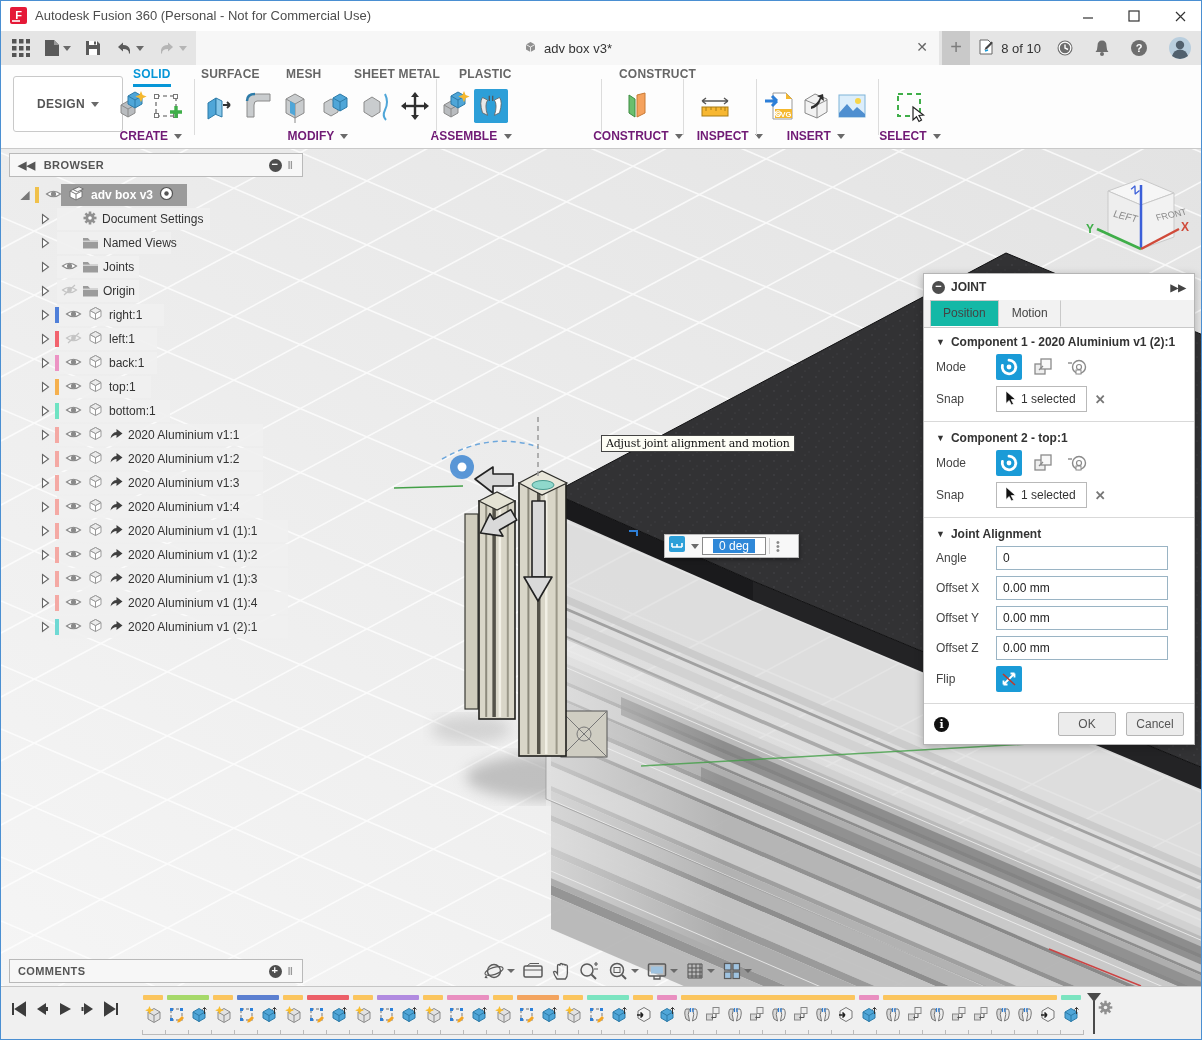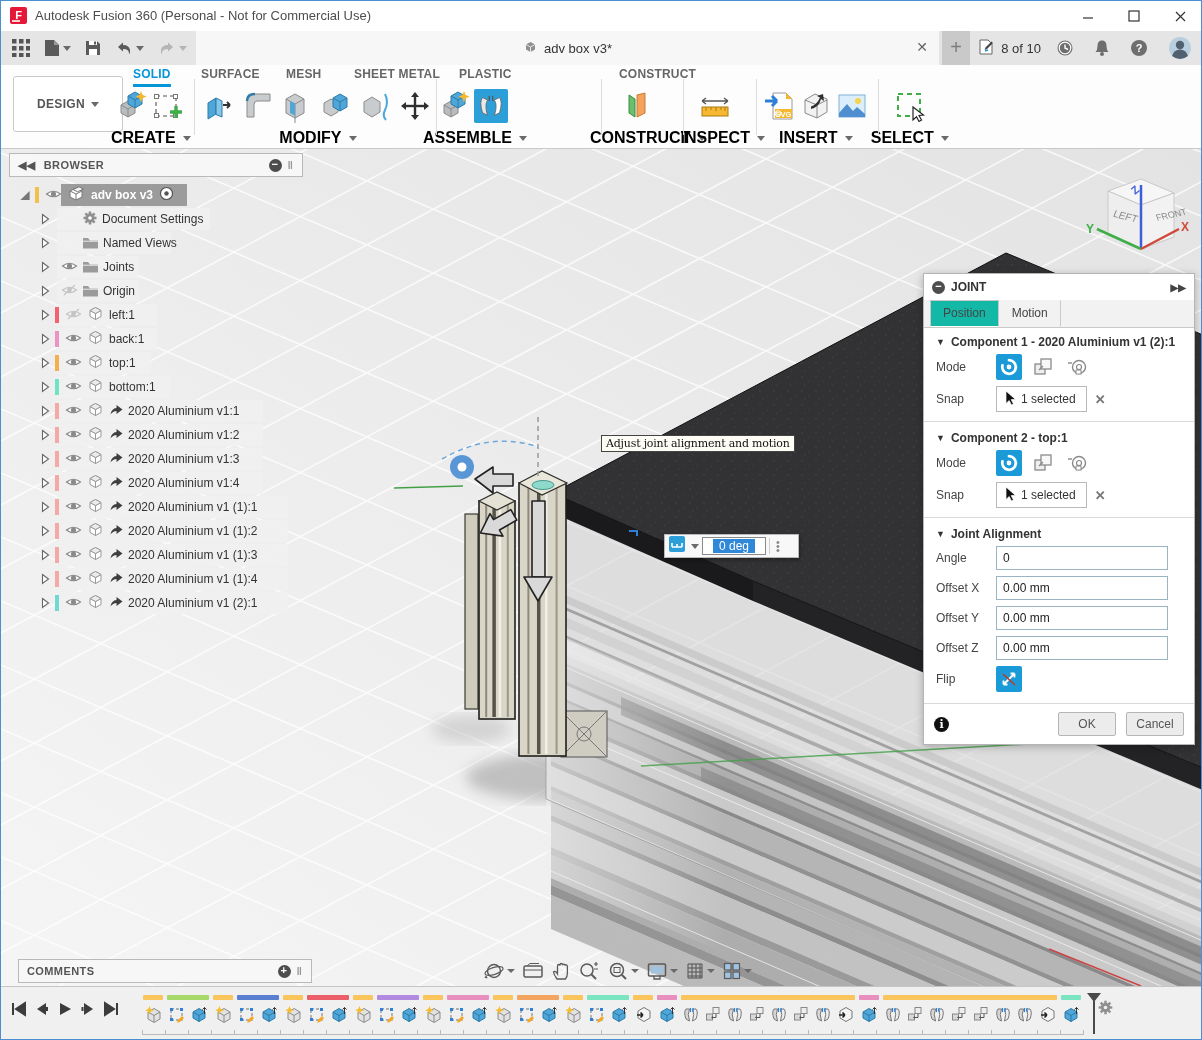--- a/index.html
+++ b/index.html
@@ -18,21 +18,21 @@
 .caret.dis{border-top-color:#b5b5b5;}
 .doc-tab { position:absolute; left:195px; top:0; width:743px; height:34px; background:#f7f7f7; display:flex; align-items:center; justify-content:center; font-size:13px; color:#333; }
 .doc-tab .tab-close { position:absolute; right:8px; top:8px; width:18px; height:18px; color:#666; font-size:14px; text-align:center; line-height:17px;}
 .newtab { position:absolute; left:941px; top:0px; width:28px; height:34px; background:#c9c9c9; color:#7c7c7c; font-size:20px; text-align:center; line-height:32px; }
 .appbar .right-icons { position:absolute; right:6px; top:0; height:34px; display:flex; align-items:center; gap:10px; }
 .jobstatus { display:flex; align-items:center; gap:5px; font-size:13px; color:#333; }
 .ribbon { position:absolute; left:0; top:64px; width:1202px; height:84px; background:#fdfdfd; border-bottom:1px solid #c9c9c9; }
 .design-btn { position:absolute; left:12px; top:11px; width:110px; height:56px; background:#fff; border:1px solid #c9c9c9; border-radius:3px; display:flex; align-items:center; justify-content:center; font-size:12px; font-weight:bold; color:#555; letter-spacing:.3px; }
 .rtab { position:absolute; top:2px; height:20px; font-size:12px; font-weight:bold; color:#666; letter-spacing:.2px; }
 .rtab.active { color:#0696d7; border-bottom:3px solid #0696d7; }
-.rgroup-label { position:absolute; top:64px; font-size:16px; font-weight:bold; color:#000000; white-space:nowrap; }
+.rgroup-label { position:absolute; top:64px; font-size:12px; font-weight:bold; color:#701a75; white-space:nowrap; }
 .rgroup-label .caret{display:inline-block;vertical-align:middle;}
 .ricon { position:absolute; top:24px; width:34px; height:34px; display:flex; align-items:center; justify-content:center; }
 .rsep { position:absolute; top:14px; width:1px; height:56px; background:#dcdcdc; }
 .viewport { position:absolute; left:0; top:148px; width:1202px; height:837px; background:#e9e9e9; overflow:hidden; }
 .panel-hdr { background:#f7f7f7; border:1px solid #b9b9b9; height:24px; display:flex; align-items:center; font-size:11px; font-weight:bold; color:#555; letter-spacing:.4px; padding:0 8px; }
 .browser { position:absolute; left:8px; top:4px; width:294px; }
 .browser-hdr-icons { margin-left:auto; display:flex; align-items:center; gap:6px;}
 .grip { color:#999; font-size:11px; letter-spacing:1px;}
 .dot-circle { width:13px; height:13px; border-radius:50%; background:#4d4d4d; color:#fff; font-size:11px; line-height:11px; text-align:center;}
 .tree { margin-top:6px; }
@@ -50,21 +50,21 @@
 .jrow { display:flex; align-items:center; padding:3px 12px; gap:8px;}
 .jlabel { width:52px; color:#444; }
 .modebtn { width:26px; height:26px; border-radius:2px; display:flex; align-items:center; justify-content:center; }
 .modebtn.active { background:#1a9bd7; }
 .snapbtn { height:26px; border:1px solid #b9b9b9; background:#fff; display:flex; align-items:center; padding:0 10px 0 6px; gap:4px; }
 .jdiv { border-top:1px solid #d9d9d9; margin:6px 0 2px; }
 .jinput { width:172px; height:24px; border:1px solid #9ab4c4; background:#fff; font-size:12px; padding:0 6px; display:flex; align-items:center; color:#222;}
 .jfoot { border-top:1px solid #d9d9d9; margin-top:8px; padding:8px 10px; display:flex; align-items:center; }
 .jbtn { width:58px; height:24px; background:#ececec; border:1px solid #b5b5b5; border-radius:2px; font-size:12px; color:#555; display:flex; align-items:center; justify-content:center; }
 .infoi { width:15px; height:15px; border-radius:50%; background:#111; color:#fff; font-size:11px; font-weight:bold; text-align:center; line-height:15px; font-family:"DejaVu Serif",serif;}
-.comments { position:absolute; left:17px; top:810px; width:294px; }
+.comments { position:absolute; left:8px; top:810px; width:294px; }
 .navbar { position:absolute; left:482px; top:812px; display:flex; align-items:center; gap:7px; }
 .navbtn { display:flex; align-items:center; }
 .tooltip { position:absolute; left:600px; top:286px; border:1px solid #444; background:#fdfdf5; font-family:"DejaVu Serif",serif; font-size:11px; color:#111; padding:1px 4px; letter-spacing:-0.2px; }
 .angle-pop { position:absolute; left:663px; top:385px; width:135px; height:24px; background:#f8f8f8; border:1px solid #b9b9b9; box-shadow:1px 2px 4px rgba(0,0,0,.3); display:flex; align-items:center; padding:0 4px; gap:3px;}
 .angle-input { width:64px; height:18px; border:1px solid #8a8a8a; background:#fff; display:flex; align-items:center; justify-content:center; }
 .angle-input span { background:#2f88d8; color:#fff; font-size:12px; padding:0 6px; }
 .vdots { color:#888; font-size:11px; line-height:4px; text-align:center; width:10px;}
 .timeline { position:absolute; left:0; top:985px; width:1202px; height:55px; background:#f0f0f0; border-top:1px solid #c5c5c5; }
 .transport { position:absolute; left:10px; top:14px; display:flex; gap:7px; align-items:center;}
 .tseg { position:absolute; top:8px; }
@@ -299,21 +299,21 @@
         </svg>
       </div>
       <div class="rgroup-label" style="left:589px;width:96px;text-align:center;">CONSTRUCT <span class="caret"></span></div>
       <div class="ricon" style="left:697px">
         <svg width="34" height="34" viewBox="0 0 34 34">
           <path d="M4 12 h26 m-26 0 l4-3 m-4 3 l4 3 M30 12 l-4-3 m4 3 l-4 3" stroke="#555" stroke-width="1.4" fill="none"></path>
           <rect x="4" y="18" width="26" height="9" fill="#f7b731" stroke="#a97c14"></rect>
           <path d="M8 18 v4 M13 18 v3 M18 18 v4 M23 18 v3 M27 18 v4" stroke="#a97c14"></path>
         </svg>
       </div>
-      <div class="rgroup-label" style="left:666px;width:96px;text-align:center;margin-left:8px;">INSPECT <span class="caret"></span></div>
+      <div class="rgroup-label" style="left:666px;width:96px;text-align:right;">INSPECT <span class="caret"></span></div>
       <div class="ricon" style="left:762px">
         <svg width="34" height="34" viewBox="0 0 34 34">
           <path d="M10 4 h13 l6 6 v20 h-19 Z" fill="#fff" stroke="#999"></path>
           <path d="M23 4 l6 6 h-6 Z" fill="#f5b82e"></path>
           <path d="M2 12 h12 m0 0 l-5-5 m5 5 l-5 5" stroke="#2d7fd8" stroke-width="3" fill="none"></path>
           <rect x="12" y="20" width="17" height="9" fill="#f5b82e"></rect>
           <text x="20.5" y="27.5" font-size="7.5" font-weight="bold" fill="#fff" text-anchor="middle" font-family="Liberation Sans">SVG</text>
           <circle cx="15" cy="24.5" r="2.8" fill="none" stroke="#fff" stroke-width="1"></circle>
         </svg>
       </div>
@@ -626,20 +626,39 @@
               <path d="M3 12 L14 2" stroke="#c4c4c4" stroke-width="1.2"></path>
             </svg></span>
           <span style="position:relative;margin-right:4px;"><svg width="17" height="14" viewBox="0 0 17 14">
               <path d="M1 3.5 h5.5 l1.5 2 h8 v8 h-15 Z" fill="#9b9b9b"></path>
               <path d="M1 3 h5 v1.5 h-5 Z" fill="#9b9b9b"></path>
               <path d="M1 6.2 h15" stroke="#fff" stroke-width=".8"></path>
             </svg></span>
           <span style="position:relative;">Origin</span>
         </div>
         <div class="trow">
+          <div class="chip" style="left:48px;width:106.80000000000001px;"></div>
+          <span class="tri" style="margin-left:30px;position:relative;">
+            <svg width="9" height="12" viewBox="0 0 9 12">
+              <path d="M1.5 1.5 L7.5 6 L1.5 10.5 Z" fill="#fff" stroke="#666" stroke-width="1.1"></path>
+            </svg>
+          </span>
+          <span class="cbar" style="background:#4f7fd9;position:relative;margin-left:4px;"></span>
+          <span style="position:relative;margin-right:4px;"><svg width="17" height="14" viewBox="0 0 17 14">
+              <path d="M1.5 7 Q8.5 1.5 15.5 7 Q8.5 12.5 1.5 7 Z" fill="#fff" stroke="#8a8a8a" stroke-width="1.2"></path>
+              <circle cx="8.5" cy="7" r="2.6" fill="#8a8a8a"></circle>
+            </svg></span>
+          <span style="position:relative;margin-right:4px;"><svg width="19" height="17" viewBox="0 0 19 17">
+              <path d="M4 5.5 L9.5 2.5 L15 5.5 L15 11.5 L9.5 14.5 L4 11.5 Z" fill="#fdfdfd" stroke="#999"></path>
+              <path d="M4 5.5 L9.5 8.5 L15 5.5 M9.5 8.5 L9.5 14.5" fill="none" stroke="#999"></path>
+              <path d="M4 5.5 L9.5 2.5 L15 5.5 L9.5 8.5 Z" fill="#ececec" stroke="#999"></path>
+            </svg></span>
+          <span style="position:relative;">right:1</span>
+        </div>
+        <div class="trow">
           <div class="chip" style="left:48px;width:100.4px;"></div>
           <span class="tri" style="margin-left:30px;position:relative;">
             <svg width="9" height="12" viewBox="0 0 9 12">
               <path d="M1.5 1.5 L7.5 6 L1.5 10.5 Z" fill="#fff" stroke="#666" stroke-width="1.1"></path>
             </svg>
           </span>
           <span class="cbar" style="background:#f2636e;position:relative;margin-left:4px;"></span>
           <span style="position:relative;margin-right:4px;"><svg width="17" height="14" viewBox="0 0 17 14">
               <path d="M1.5 7 Q8.5 1.5 15.5 7 Q8.5 12.5 1.5 7 Z" fill="none" stroke="#c4c4c4" stroke-width="1.2"></path>
               <circle cx="8.5" cy="7" r="2.4" fill="#c4c4c4"></circle>

